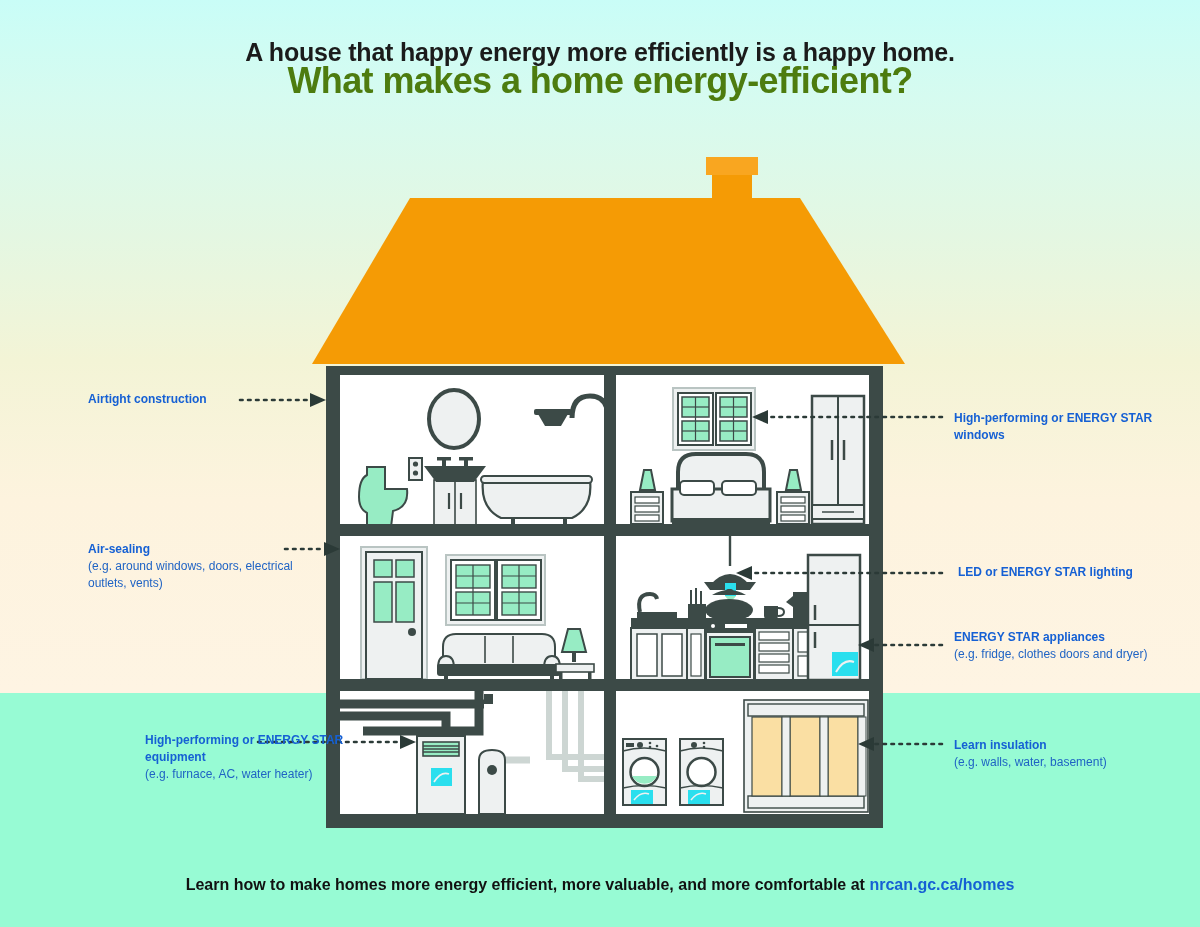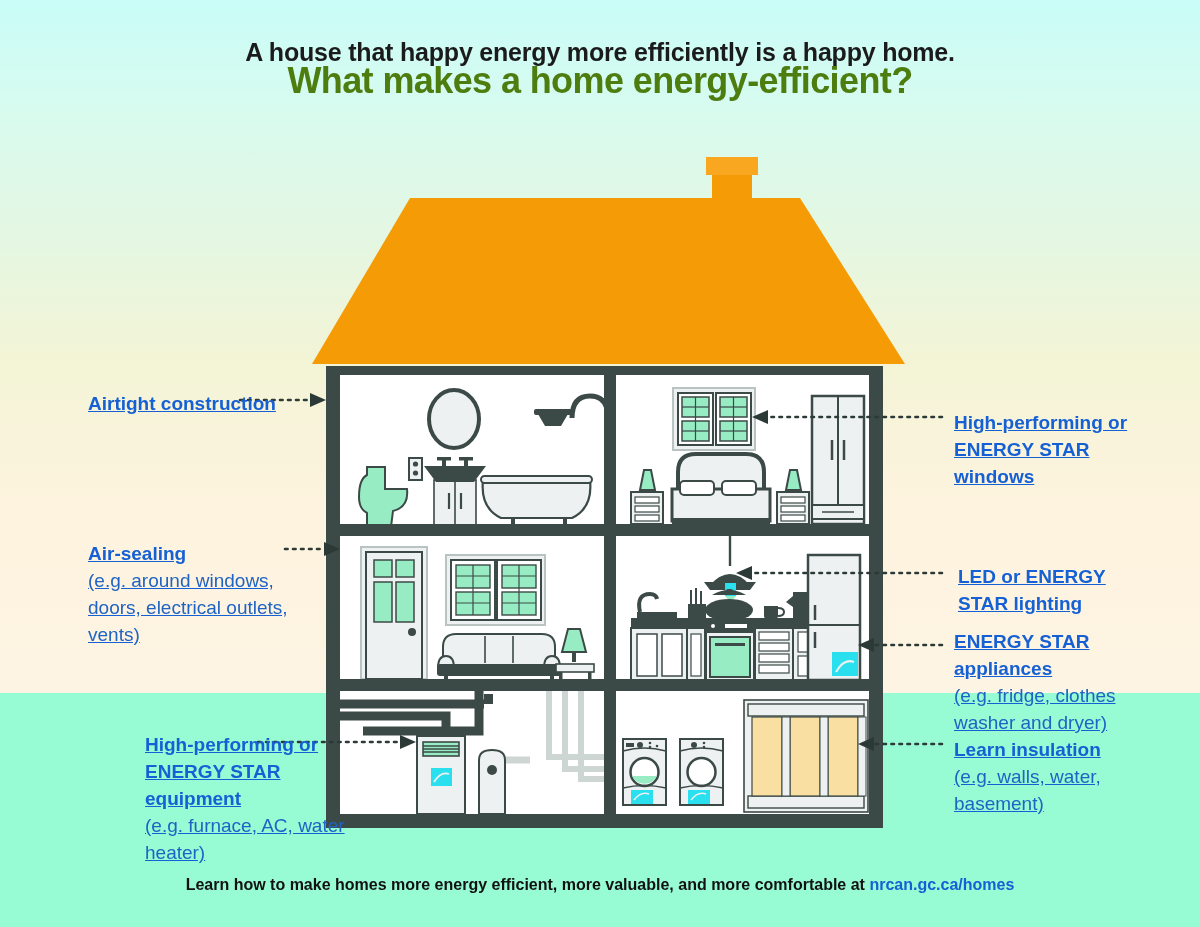--- a/index.html
+++ b/index.html
@@ -18,21 +18,21 @@
 
   
   #footer{position:absolute;left:0;top:876px;width:1200px;text-align:center;
     font-size:16px;font-weight:bold;color:#111;}
   #footer .url{color:#1560d4;}
 
   
   #house{position:absolute;left:0;top:0;width:1200px;height:927px;}
 
   
-  .callout{position:absolute;font-size:19px;line-height:1.42;color:#1560d4;text-decoration:underline;}
+  .callout{position:absolute;font-size:12px;line-height:1.42;color:#1560d4;}
   .callout .t{font-weight:bold;}
   .callout .s{font-weight:normal;color:#1f63c4;}
   .left-callout{text-align:left;}
   .right-callout{text-align:left;}
 
   #c-airtight{left:88px;top:391px;width:200px;}
   #c-airsealing{left:88px;top:541px;width:215px;}
   #c-equipment{left:104px;top:732px;width:210px;margin-left:41px;}
   #c-windows{left:954px;top:410px;width:200px;}
   #c-lighting{left:938px;top:564px;width:180px;margin-left:20px;}
@@ -424,21 +424,21 @@
 <div class="callout right-callout" id="c-windows">
   <div class="t">High-performing or ENERGY STAR windows</div>
 </div>
 
 <div class="callout right-callout" id="c-lighting">
   <div class="t">LED or ENERGY STAR lighting</div>
 </div>
 
 <div class="callout right-callout" id="c-appliances">
   <div class="t">ENERGY STAR appliances</div>
-  <div class="s">(e.g. fridge, clothes washer and dryer)</div>
+  <div class="s">(e.g. fridge, clothes doors and dryer)</div>
 </div>
 
 <div class="callout right-callout" id="c-insulation">
   <div class="t">Learn insulation</div>
   <div class="s">(e.g. walls, water, basement)</div>
 </div>
 
 <div id="footer">
   <span>Learn how to make homes more energy efficient, more valuable, and more comfortable at</span>
   <span class="url">nrcan.gc.ca/homes</span>

